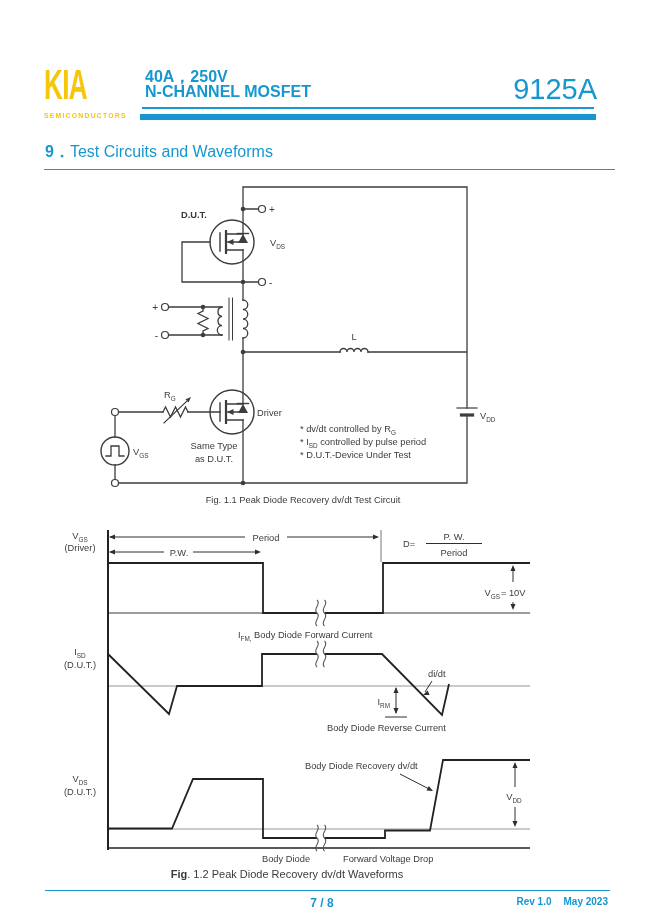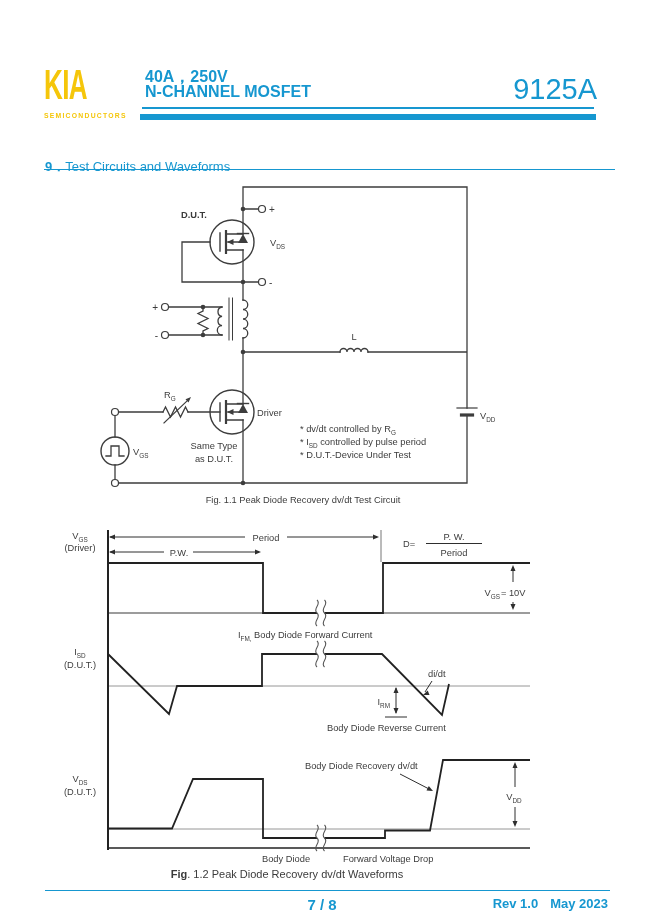--- a/index.html
+++ b/index.html
@@ -7,26 +7,26 @@
         font-family:"Liberation Sans","DejaVu Sans",sans-serif;margin-top:30px;}
   .abs{position:absolute;}
   .logo{left:44px;top:34px;font-size:42px;font-weight:bold;letter-spacing:-1px;
         color:var(--yellow);transform:scale(0.62,1);transform-origin:left top;line-height:1;}
   .logo-sub{left:44px;top:82px;font-size:6.8px;font-weight:bold;letter-spacing:1.25px;color:var(--yellow);}
   .spec{left:145px;top:39px;font-size:16px;font-weight:bold;color:var(--accent);line-height:15px;}
   .part{right:52px;top:45px;font-size:29px;color:var(--accent);line-height:1;}
   .rule{background:var(--accent);}
   .rule-thin{left:142px;top:77px;width:452px;height:1.5px;}
   .rule-thick{left:140px;top:84px;width:456px;height:5.5px;}
-  .section{left:45px;top:128px;font-size:13px;color:var(--accent);}
+  .section{left:45px;top:112px;font-size:16px;color:var(--accent);}
   .section b{font-weight:bold;}
   .section-underline{left:44px;top:139px;width:571px;height:1.2px;}
   .footer-line{left:45px;top:860px;width:565px;height:1.2px;}
-  .footer-page{left:282px;top:866px;width:80px;text-align:center;font-size:15px;font-weight:bold;color:var(--accent);}
-  .footer-right{right:41px;top:866px;font-size:13px;font-weight:bold;color:var(--accent);}
+  .footer-page{left:282px;top:866px;width:80px;text-align:center;font-size:12px;font-weight:bold;color:var(--accent);}
+  .footer-right{right:41px;top:866px;font-size:10px;font-weight:bold;color:var(--accent);}
   .footer-right span{margin-left:12px;}
   svg text{font-family:"Liberation Sans","DejaVu Sans",sans-serif;fill:#3b3b3b;}
   .t9{font-size:9.3px;} .t10{font-size:10px;} .t11{font-size:11px;}
   .sub{font-size:6.4px;} .bold{font-weight:bold;}
   .mid{text-anchor:middle;} .end{text-anchor:end;}
 </style>
 </head>
 <body>
 
 <div class="page" style="--accent:#1697d0;--yellow:#f5c60a;">

